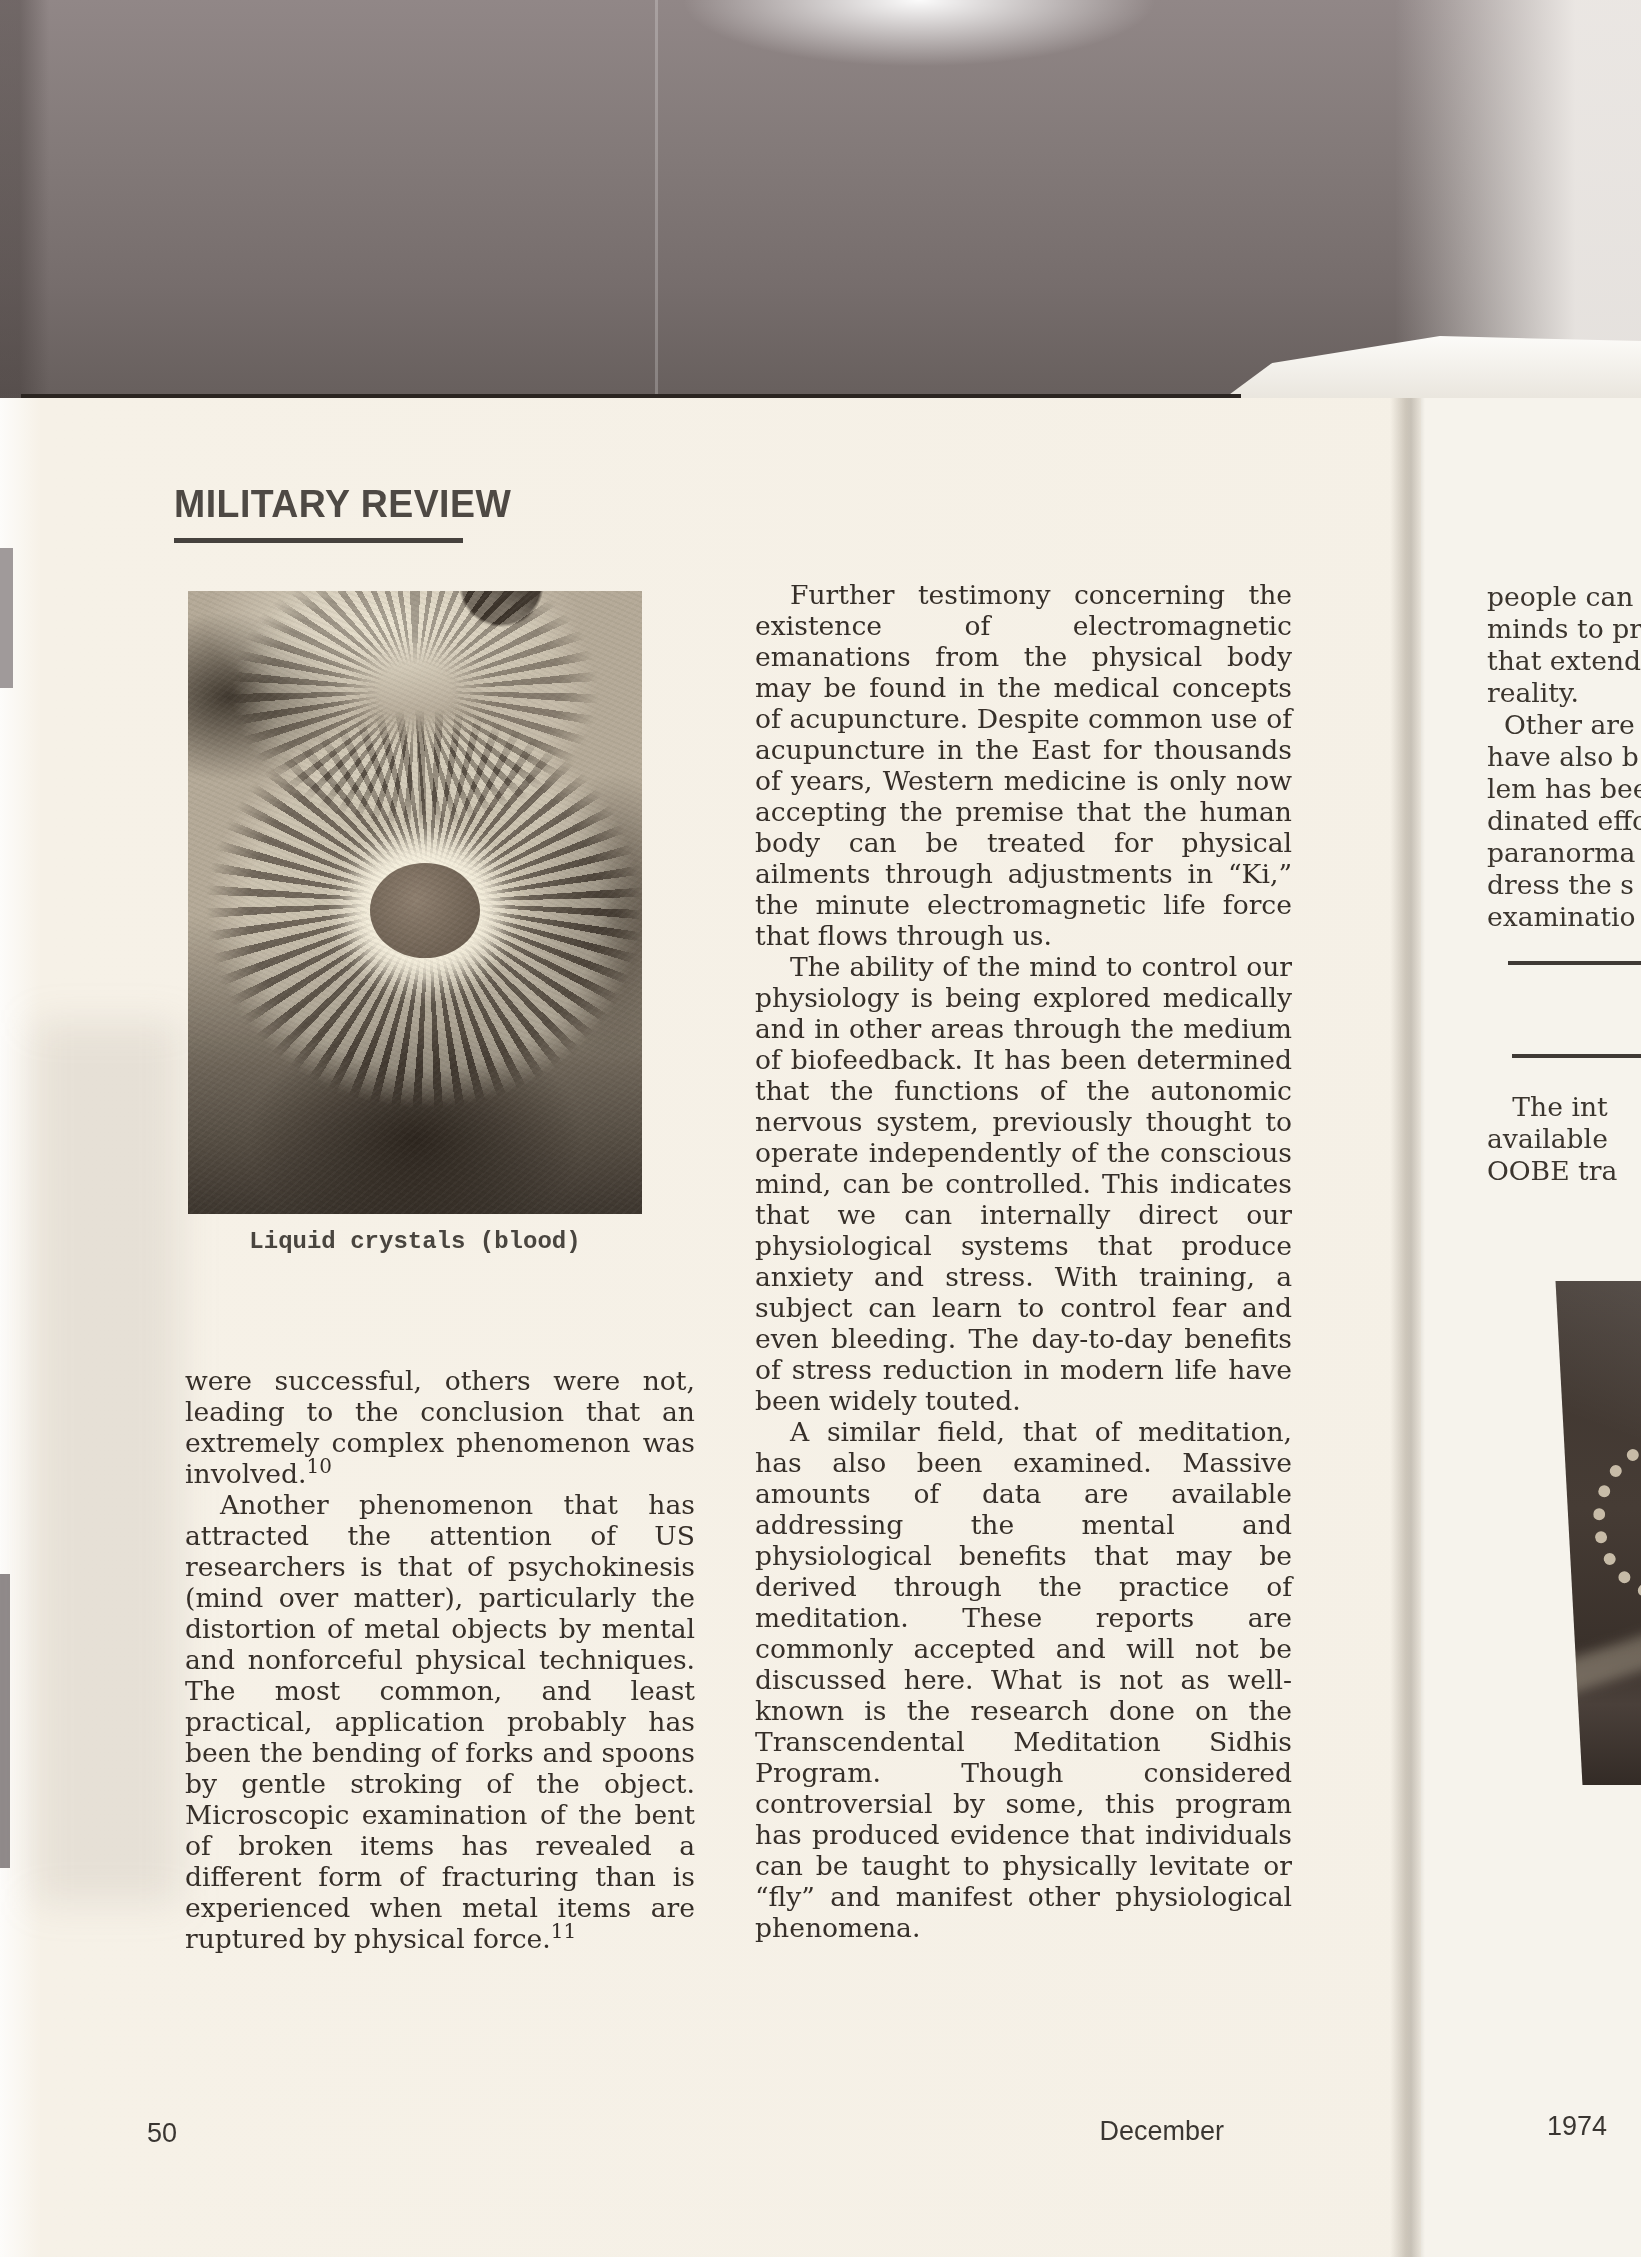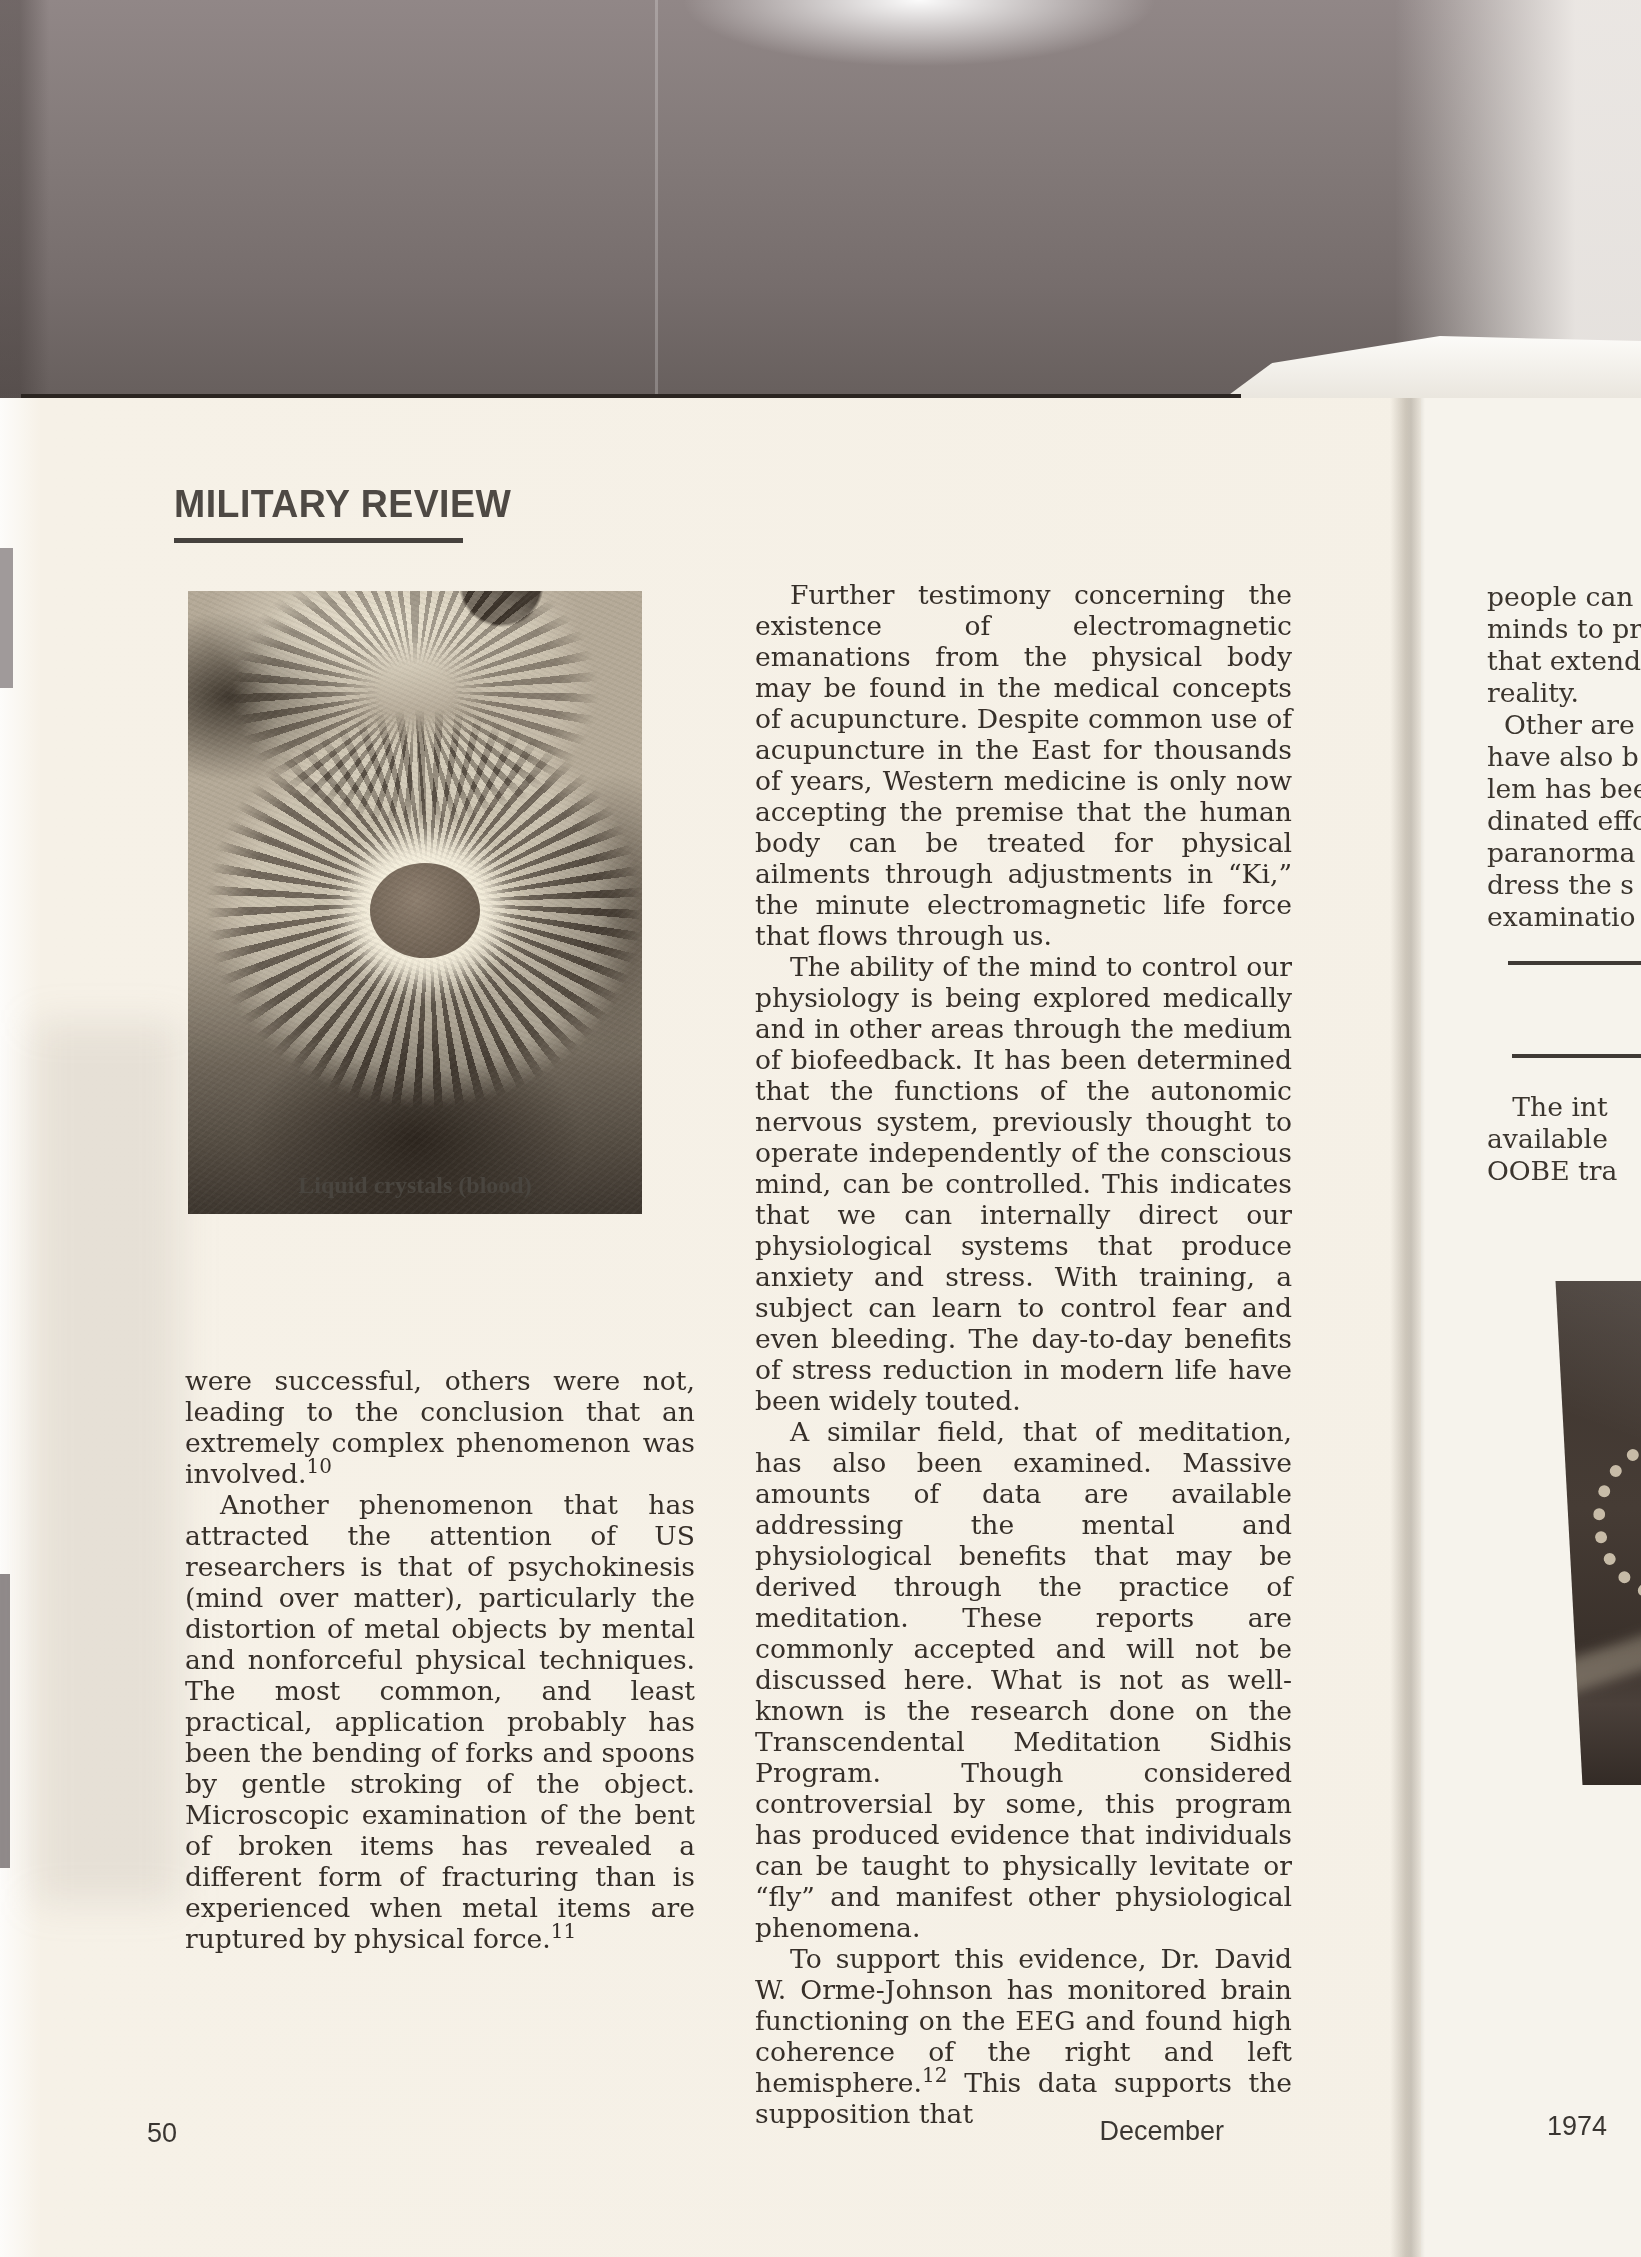--- a/index.html
+++ b/index.html
@@ -51,22 +51,22 @@
   .streaks2{position:absolute;inset:0;
     background:repeating-conic-gradient(from 0deg at 50% 16%, rgba(45,37,29,.35) 0deg 3deg, rgba(235,228,209,.30) 3deg 7deg);
     -webkit-mask:radial-gradient(ellipse 193px 145px at 50% 16%, rgba(0,0,0,0) 0 18%, #000 40% 75%, rgba(0,0,0,0) 95%);
             mask:radial-gradient(ellipse 193px 145px at 50% 16%, rgba(0,0,0,0) 0 18%, #000 40% 75%, rgba(0,0,0,0) 95%);}
   .grain{position:absolute;inset:0;opacity:.5;
     background:repeating-linear-gradient(23deg, rgba(0,0,0,.07) 0 1.9px, rgba(0,0,0,0) 1.9px 4.8px),
                repeating-linear-gradient(-41deg, rgba(255,255,255,.06) 0 1.9px, rgba(0,0,0,0) 1.9px 5.8px);}
   .pupil{position:absolute;left:182px;top:272px;width:110px;height:95px;border-radius:50%;
     background:radial-gradient(circle at 42% 38%, #8e7f6f, #6c5f51 75%, #5e5245);
     box-shadow:0 0 29px 19.3px rgba(247,240,222,.95);}
-  .caption{position:absolute;left:188px;top:1172px;width:454px;text-align:center;
-    font-family:Liberation Serif, serif;font-weight:bold;font-size:24px;color:#49453f;}
+  .caption{position:absolute;left:188px;top:1228px;width:454px;text-align:center;
+    font-family:Liberation Mono, monospace;font-weight:bold;font-size:24px;color:#49453f;}
   
   .col{position:absolute;color:#362f29;font-size:26.6px;line-height:31px;text-align:justify;}
   .col .para{margin:0;}
   .col .para.indent{text-indent:35px;}
   sup{font-size:20px;line-height:0;}
   .col-left{left:185px;top:1365px;width:510px;}
   .col-right{left:755px;top:579px;width:537px;}
   
   .frag{position:absolute;left:1487px;width:309px;color:#3b352e;font-size:26.6px;line-height:32px;}
   .frag .frag-line{white-space:pre;}
@@ -119,21 +119,20 @@
   <div class="caption">Liquid crystals (blood)</div>
 
   <div class="col col-left">
       <p class="para">were successful, others were not, leading to the conclusion that an extremely complex phenomenon was involved.<sup>10</sup></p>
       <p class="para indent">Another phenomenon that has attracted the attention of US researchers is that of psychokinesis (mind over matter), particularly the distortion of metal objects by mental and nonforceful physical techniques. The most common, and least practical, application probably has been the bending of forks and spoons by gentle stroking of the object. Microscopic examination of the bent of broken items has revealed a different form of fracturing than is experienced when metal items are ruptured by physical force.<sup>11</sup></p>
     </div>
   <div class="col col-right">
       <p class="para indent">Further testimony concerning the existence of electromagnetic emanations from the physical body may be found in the medical concepts of acupuncture. Despite common use of acupuncture in the East for thousands of years, Western medicine is only now accepting the premise that the human body can be treated for physical ailments through adjustments in “Ki,” the minute electromagnetic life force that flows through us.</p>
       <p class="para indent">The ability of the mind to control our physiology is being explored medically and in other areas through the medium of biofeedback. It has been determined that the functions of the autonomic nervous system, previously thought to operate independently of the conscious mind, can be controlled. This indicates that we can internally direct our physiological systems that produce anxiety and stress. With training, a subject can learn to control fear and even bleeding. The day-to-day benefits of stress reduction in modern life have been widely touted.</p>
       <p class="para indent">A similar field, that of meditation, has also been examined. Massive amounts of data are available addressing the mental and physiological benefits that may be derived through the practice of meditation. These reports are commonly accepted and will not be discussed here. What is not as well-known is the research done on the Transcendental Meditation Sidhis Program. Though considered controversial by some, this program has produced evidence that individuals can be taught to physically levitate or “fly” and manifest other physiological phenomena.</p>
-      <p class="para indent">To support this evidence, Dr. David W. Orme-Johnson has monitored brain functioning on the EEG and found high coherence of the right and left hemisphere.<sup>12</sup> This data supports the supposition that</p>
     </div>
 
   <div class="frag frag-top">
       <div class="frag-line">people can</div>
       <div class="frag-line">minds to pr</div>
       <div class="frag-line">that extend</div>
       <div class="frag-line">reality.</div>
       <div class="frag-line">  Other are</div>
       <div class="frag-line">have also b</div>
       <div class="frag-line">lem has bee</div>

